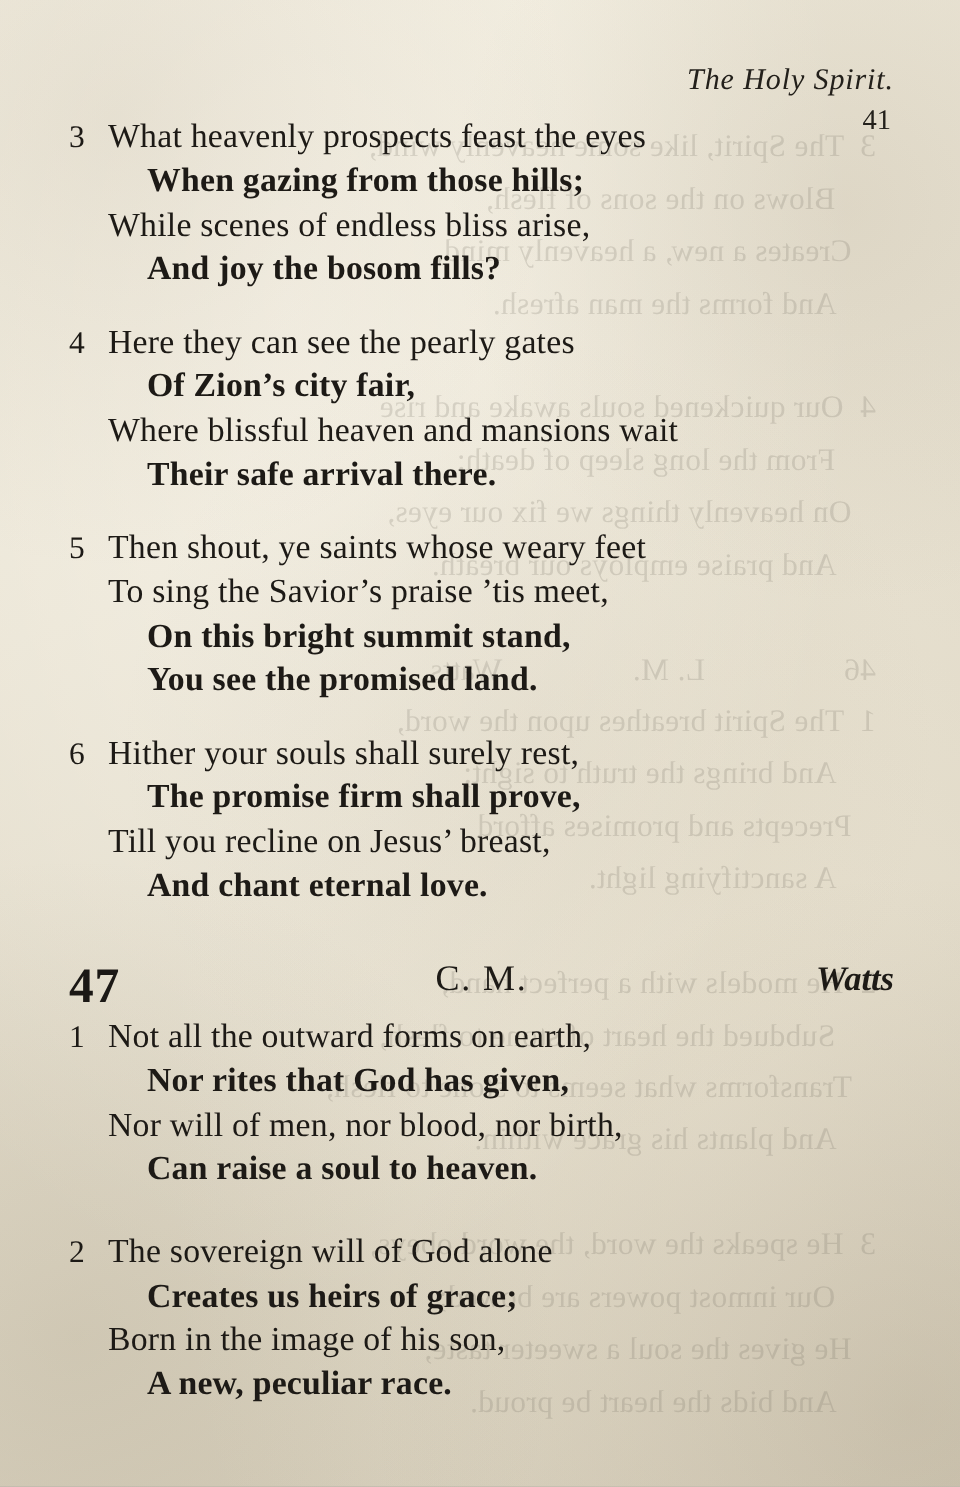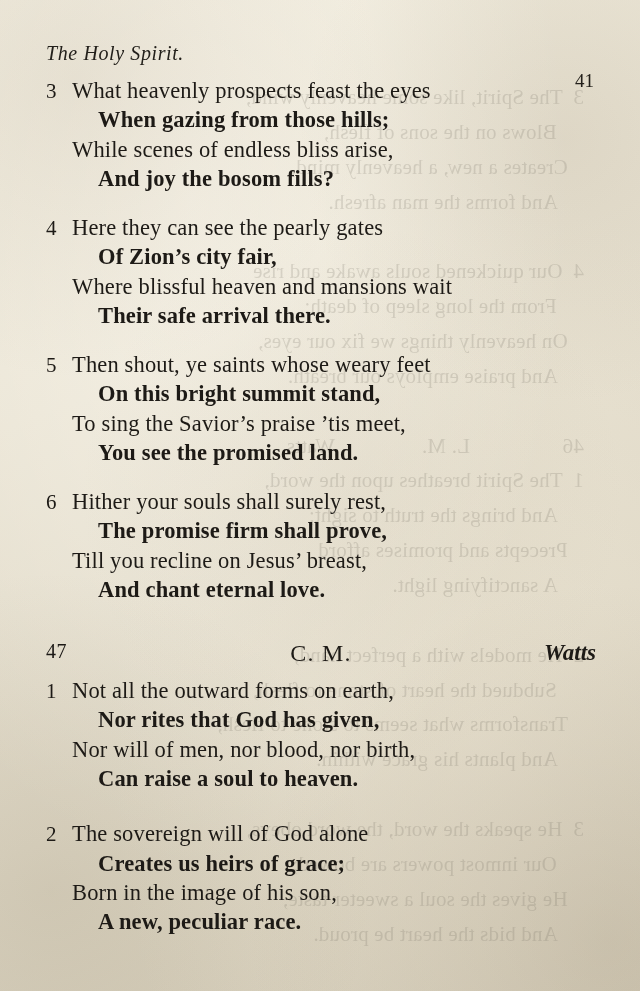--- a/index.html
+++ b/index.html
@@ -60,21 +60,21 @@
     padding: 42px 44px 0 46px;
     color: #1d1a16;
   }
   .header {
     position: relative;
     height: 34px;
   }
   .running-title {
     position: absolute;
     left: 0; right: 0;
-    text-align: left;
+    text-align: right;
     font-style: italic;
     font-size: 20px;
     letter-spacing: 0.6px;
     color: #23201b;
   }
   .folio {
     position: absolute;
     right: 2px;
     top: 2px;
     font-size: 19px;
@@ -102,22 +102,22 @@
   .txt.indent { padding-left: 26px; font-weight: bold; }
 
   .hymn-head {
     display: flex;
     align-items: baseline;
     margin: 36px 0 6px 0;
     position: relative;
     height: 30px;
   }
   .hymn-num {
-    font-size: 20px;
-    font-weight: normal;
+    font-size: 33px;
+    font-weight: bold;
     letter-spacing: 0.5px;
     color: #1b1815;
   }
   .hymn-meter {
     position: absolute;
     left: 0; right: 0;
     text-align: center;
     font-size: 24px;
     letter-spacing: 1.2px;
     color: #1d1a16;
@@ -212,25 +212,25 @@
       </div>
     </div>
 
     <div class="stanza">
       <div class="line">
         <span class="num">5</span>
         <span class="txt">Then shout, ye saints whose weary feet</span>
       </div>
       <div class="line">
         <span class="num"></span>
+        <span class="txt">To sing the Savior’s praise ’tis meet,</span>
+      </div>
+      <div class="line">
+        <span class="num"></span>
         <span class="txt indent">On this bright summit stand,</span>
-      </div>
-      <div class="line">
-        <span class="num"></span>
-        <span class="txt">To sing the Savior’s praise ’tis meet,</span>
       </div>
       <div class="line">
         <span class="num"></span>
         <span class="txt indent">You see the promised land.</span>
       </div>
     </div>
 
     <div class="stanza">
       <div class="line">
         <span class="num">6</span>

